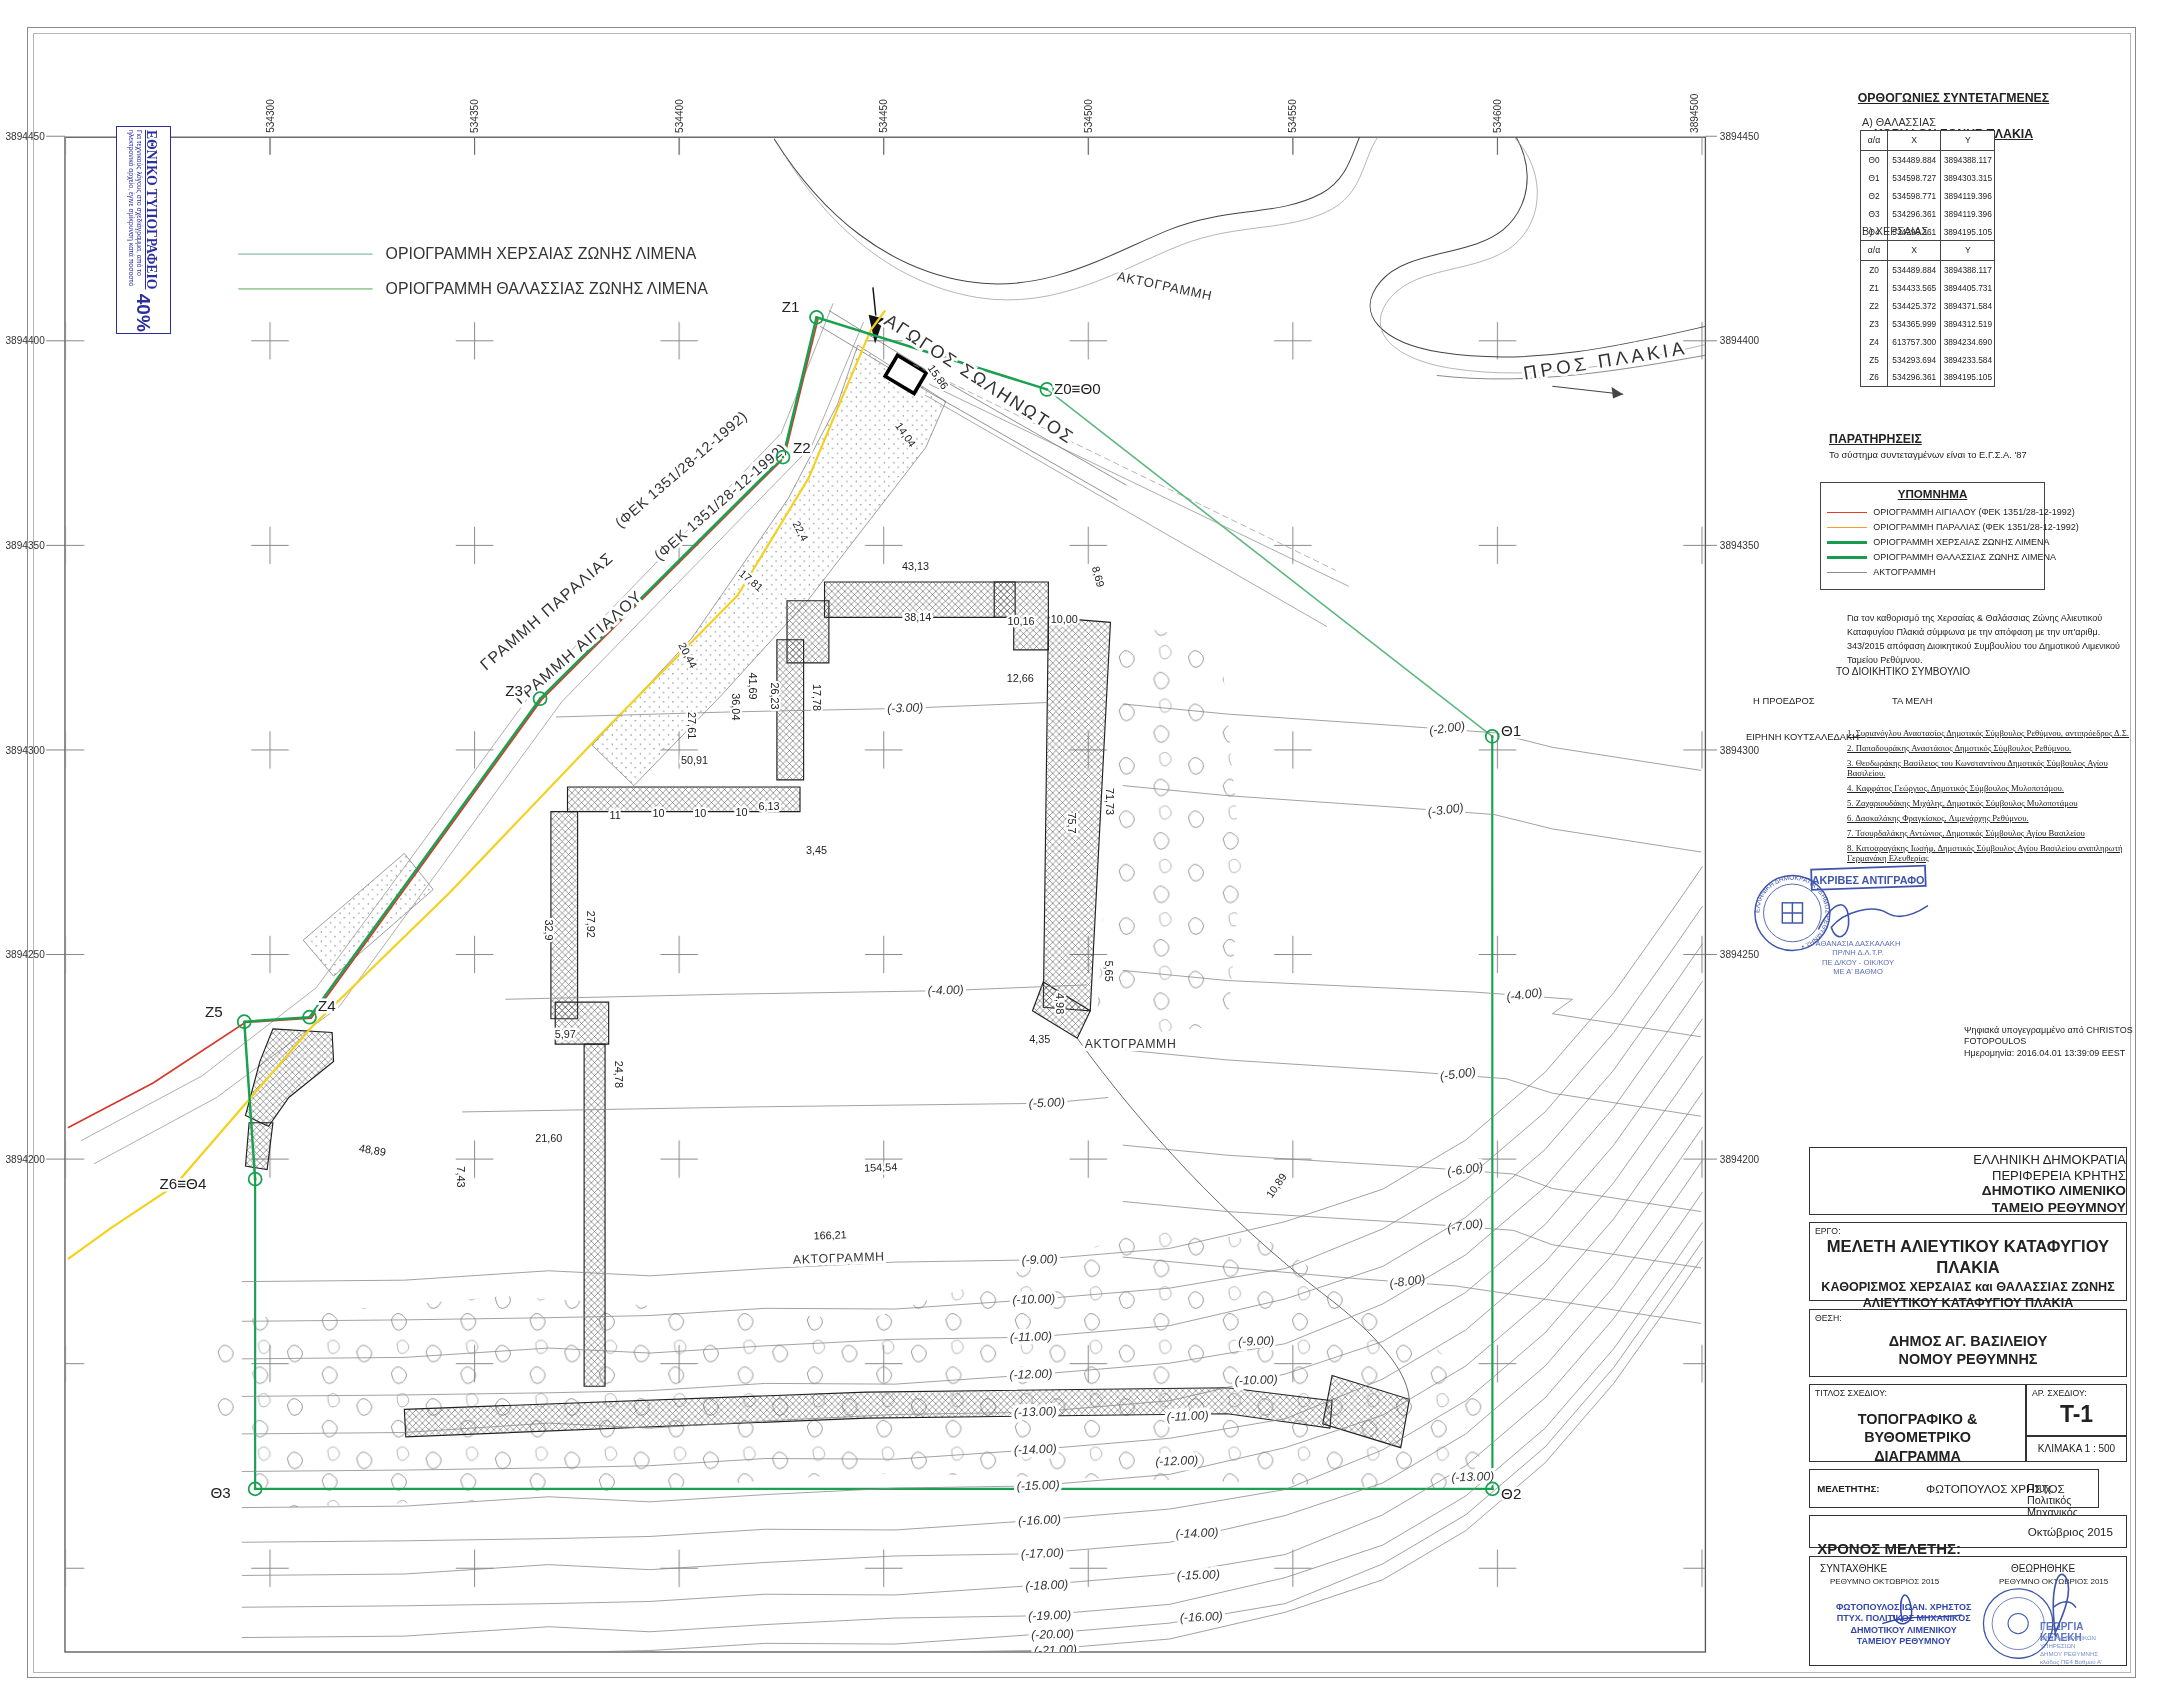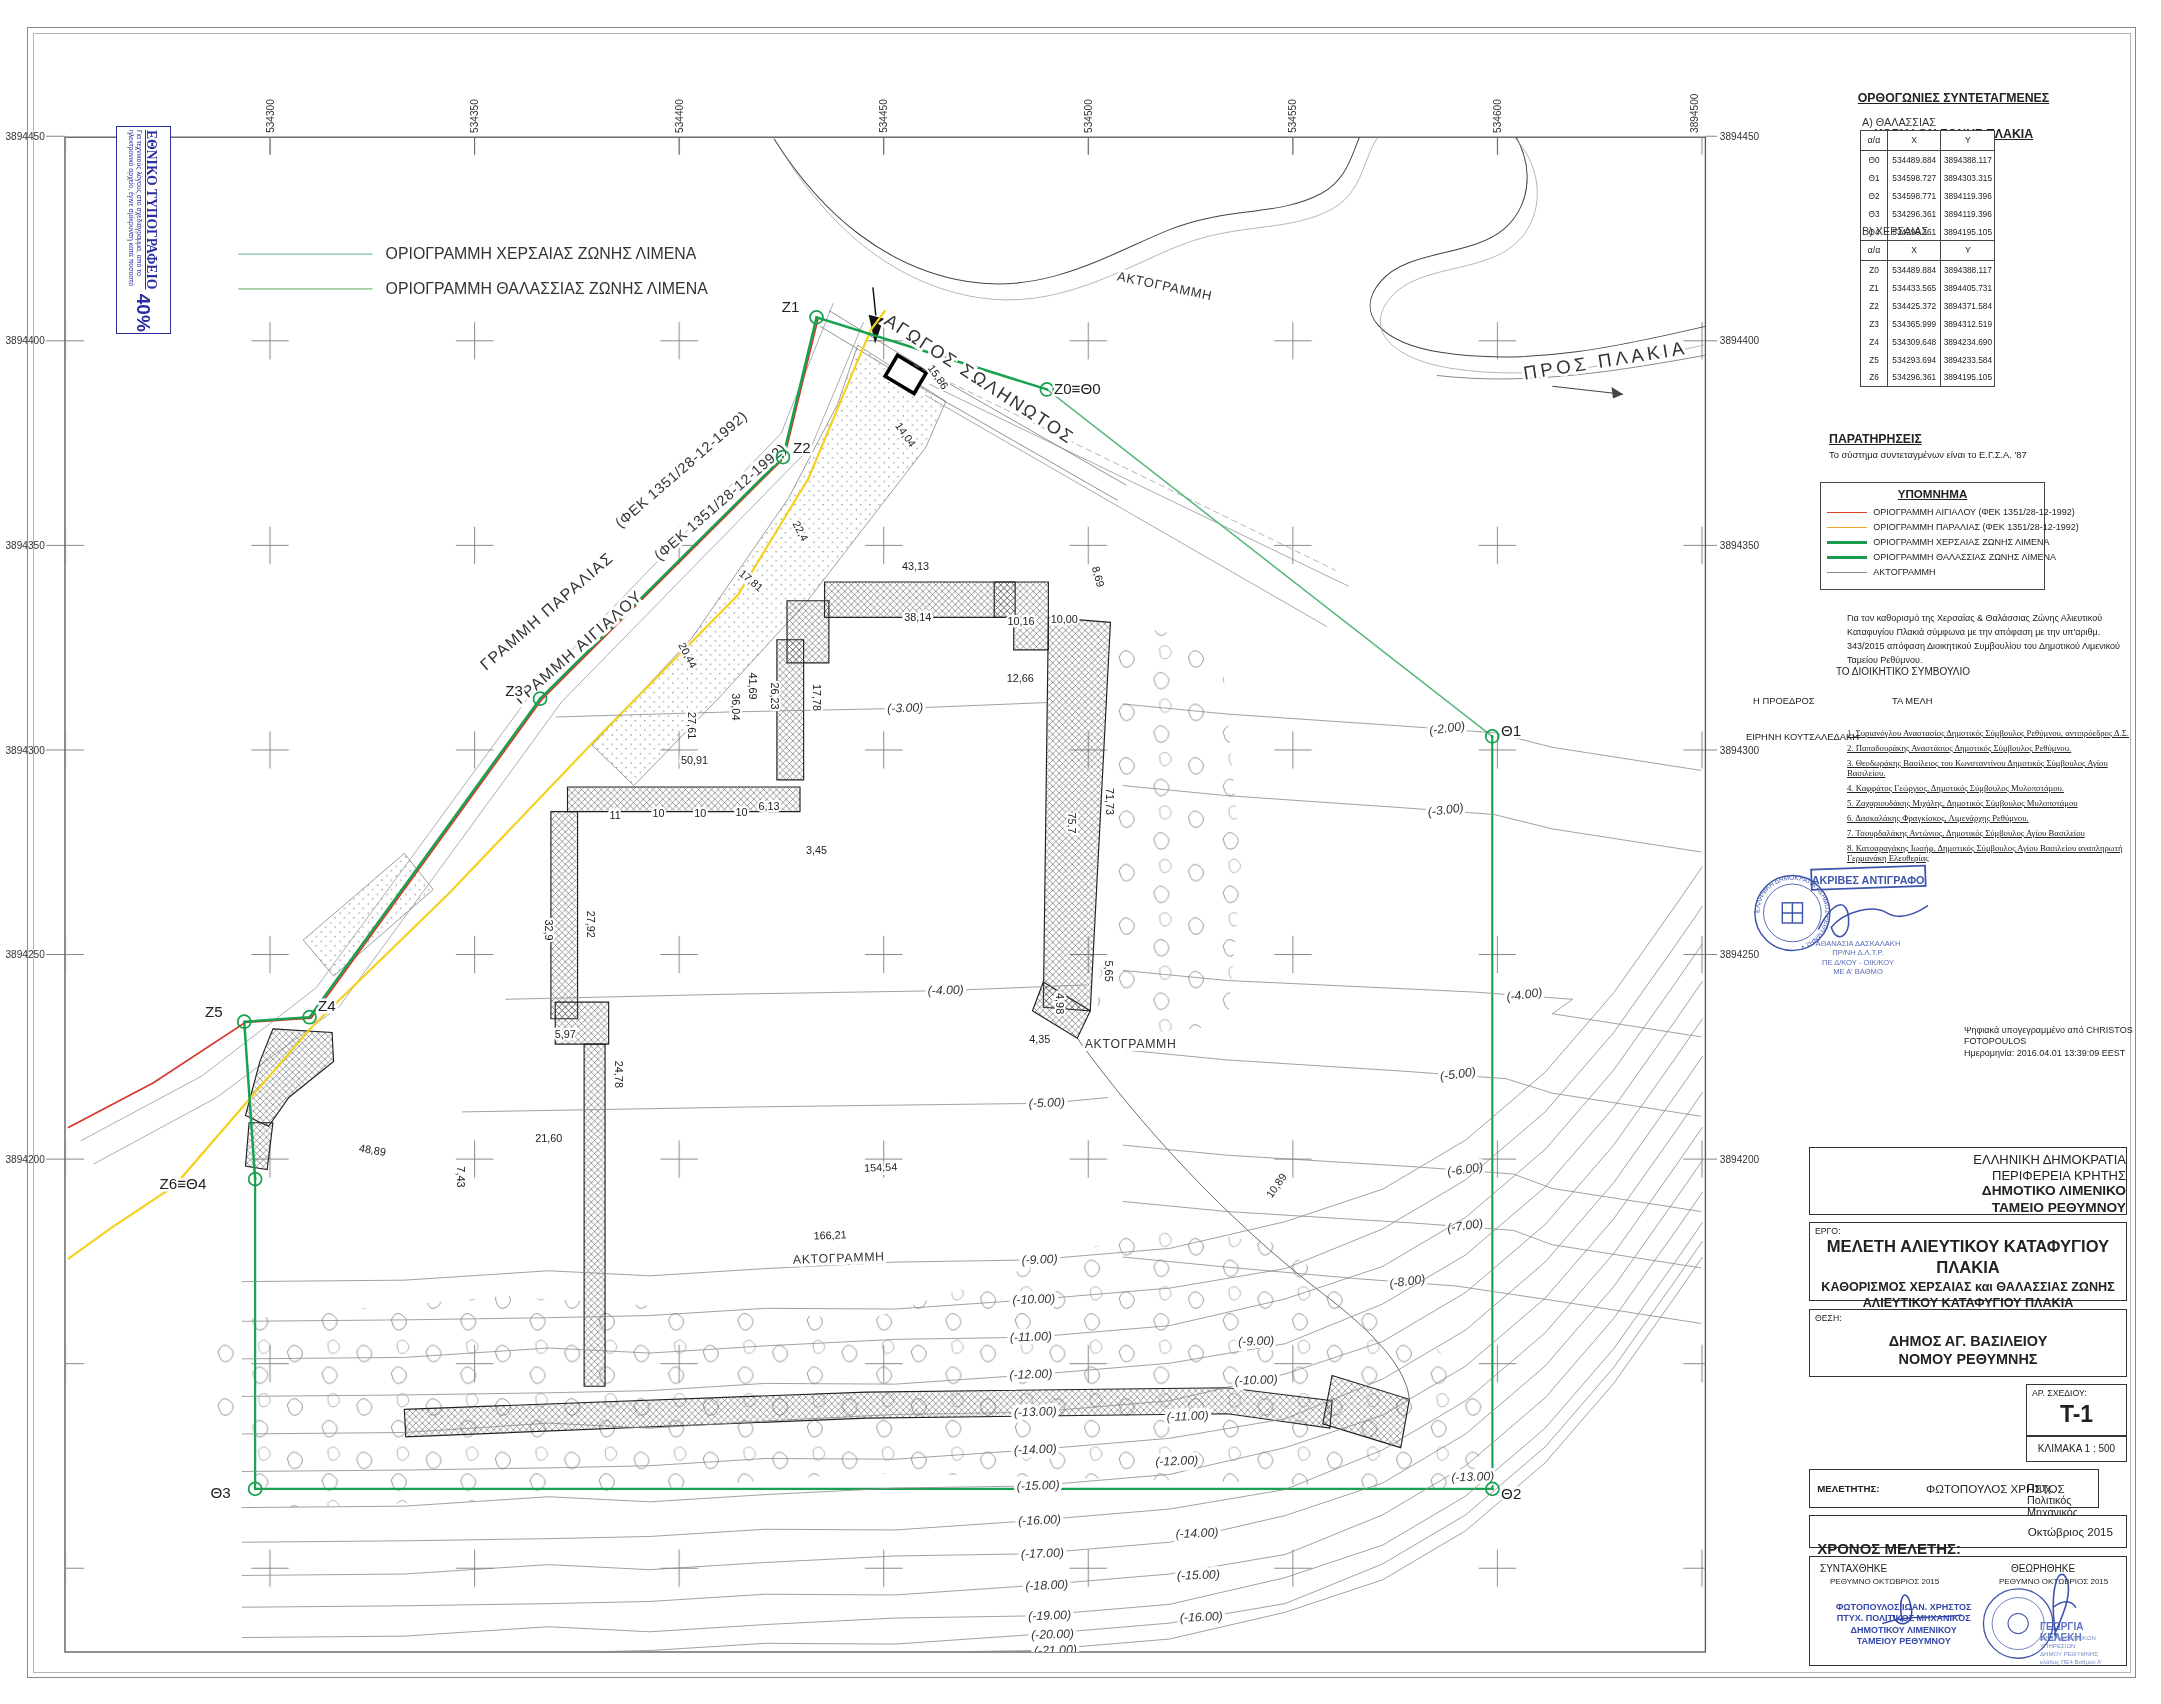--- a/index.html
+++ b/index.html
@@ -431,21 +431,21 @@
             <td>534425.372</td>
             <td>3894371.584</td>
           </tr>
           <tr>
             <td>Z3</td>
             <td>534365.999</td>
             <td>3894312.519</td>
           </tr>
           <tr>
             <td>Z4</td>
-            <td>534309.648</td>
+            <td>613757.300</td>
             <td>3894234.690</td>
           </tr>
           <tr>
             <td>Z5</td>
             <td>534293.694</td>
             <td>3894233.584</td>
           </tr>
           <tr>
             <td>Z6</td>
             <td>534296.361</td>
@@ -543,20 +543,27 @@
       <div class="med">ΑΛΙΕΥΤΙΚΟΥ ΚΑΤΑΦΥΓΙΟΥ ΠΛΑΚΙΑ</div>
     </div>
   </div>
   <div class="abs tb tb-thesi">
     <div class="small-lbl">ΘΕΣΗ:</div>
     <div style="margin-top:21.7px">
       <div class="b">ΔΗΜΟΣ ΑΓ. ΒΑΣΙΛΕΙΟΥ</div>
       <div class="b">ΝΟΜΟΥ ΡΕΘΥΜΝΗΣ</div>
     </div>
   </div>
+  <div class="abs tb tb-titlos">
+    <div class="small-lbl">ΤΙΤΛΟΣ ΣΧΕΔΙΟΥ:</div>
+    <div class="b">
+      <div>ΤΟΠΟΓΡΑΦΙΚΟ &amp; ΒΥΘΟΜΕΤΡΙΚΟ</div>
+      <div>ΔΙΑΓΡΑΜΜΑ</div>
+    </div>
+  </div>
   <div class="abs tb tb-ar">
     <div class="small-lbl">ΑΡ. ΣΧΕΔΙΟΥ:</div>
     <div class="n">Τ-1</div>
   </div>
   <div class="abs tb tb-klimaka">
     <div class="k">ΚΛΙΜΑΚΑ 1 : 500</div>
   </div>
   <div class="abs tb tb-mel">
     <div class="lbl">ΜΕΛΕΤΗΤΗΣ:</div>
     <div class="v">ΦΩΤΟΠΟΥΛΟΣ ΧΡΗΣΤΟΣ</div>

